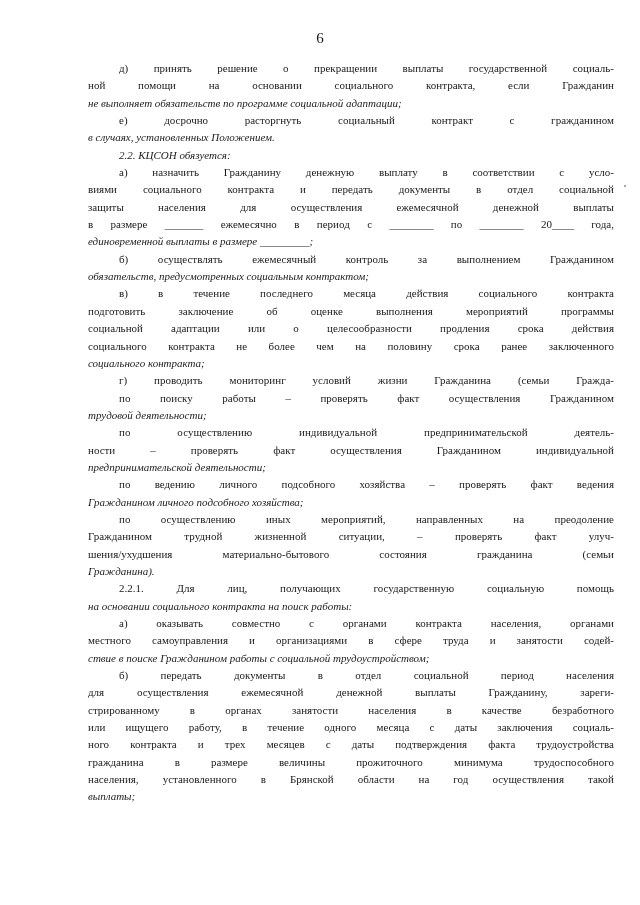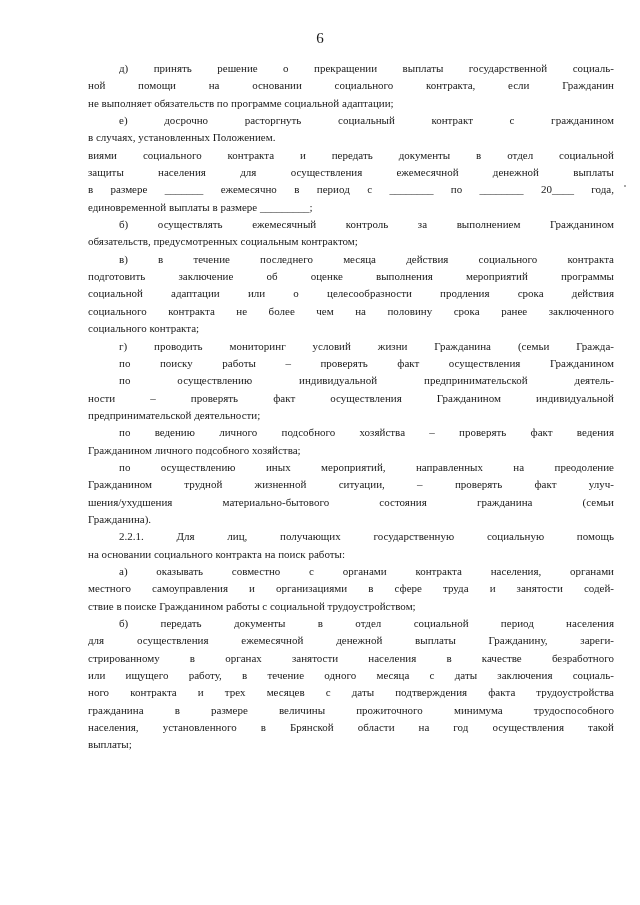--- a/index.html
+++ b/index.html
@@ -39,20 +39,21 @@
   .l {
     height: 17.35px;
     line-height: 17.35px;
     text-align: justify;
     text-align-last: justify;
     overflow: hidden;
   }
   .l.last {
     text-align: center;
     text-align-last: left;
+    font-style: italic;
   }
   .l.ind {
     text-indent: 31px;
   }
   .speck {
     position: absolute;
     left: 624px;
     top: 185px;
     width: 2px;
     height: 2px;
@@ -65,33 +66,36 @@
 
 <div class="page">
   <div class="page-num">6</div>
 
   <div class="doc" id="doc">
       <div class="l ind">д) принять решение о прекращении выплаты государственной социаль-</div>
       <div class="l">ной помощи на основании социального контракта, если Гражданин</div>
       <div class="l last">не выполняет обязательств по программе социальной адаптации;</div>
       <div class="l ind">е) досрочно расторгнуть социальный контракт с гражданином</div>
       <div class="l last">в случаях, установленных Положением.</div>
+      <div class="l ind last">2.2. КЦСОН обязуется:</div>
+      <div class="l ind">а) назначить Гражданину денежную выплату в соответствии с усло-</div>
       <div class="l">виями социального контракта и передать документы в отдел социальной</div>
       <div class="l">защиты населения для осуществления ежемесячной денежной выплаты</div>
       <div class="l">в размере _______ ежемесячно в период с ________ по ________ 20____ года,</div>
       <div class="l last">единовременной выплаты в размере _________;</div>
       <div class="l ind">б) осуществлять ежемесячный контроль за выполнением Гражданином</div>
       <div class="l last">обязательств, предусмотренных социальным контрактом;</div>
       <div class="l ind">в) в течение последнего месяца действия социального контракта</div>
       <div class="l">подготовить заключение об оценке выполнения мероприятий программы</div>
       <div class="l">социальной адаптации или о целесообразности продления срока действия</div>
       <div class="l">социального контракта не более чем на половину срока ранее заключенного</div>
       <div class="l last">социального контракта;</div>
       <div class="l ind">г) проводить мониторинг условий жизни Гражданина (семьи Гражда-</div>
       <div class="l ind">по поиску работы – проверять факт осуществления Гражданином</div>
+      <div class="l last">трудовой деятельности;</div>
       <div class="l ind">по осуществлению индивидуальной предпринимательской деятель-</div>
       <div class="l">ности – проверять факт осуществления Гражданином индивидуальной</div>
       <div class="l last">предпринимательской деятельности;</div>
       <div class="l ind">по ведению личного подсобного хозяйства – проверять факт ведения</div>
       <div class="l last">Гражданином личного подсобного хозяйства;</div>
       <div class="l ind">по осуществлению иных мероприятий, направленных на преодоление</div>
       <div class="l">Гражданином трудной жизненной ситуации, – проверять факт улуч-</div>
       <div class="l">шения/ухудшения материально-бытового состояния гражданина (семьи</div>
       <div class="l last">Гражданина).</div>
       <div class="l ind">2.2.1. Для лиц, получающих государственную социальную помощь</div>

